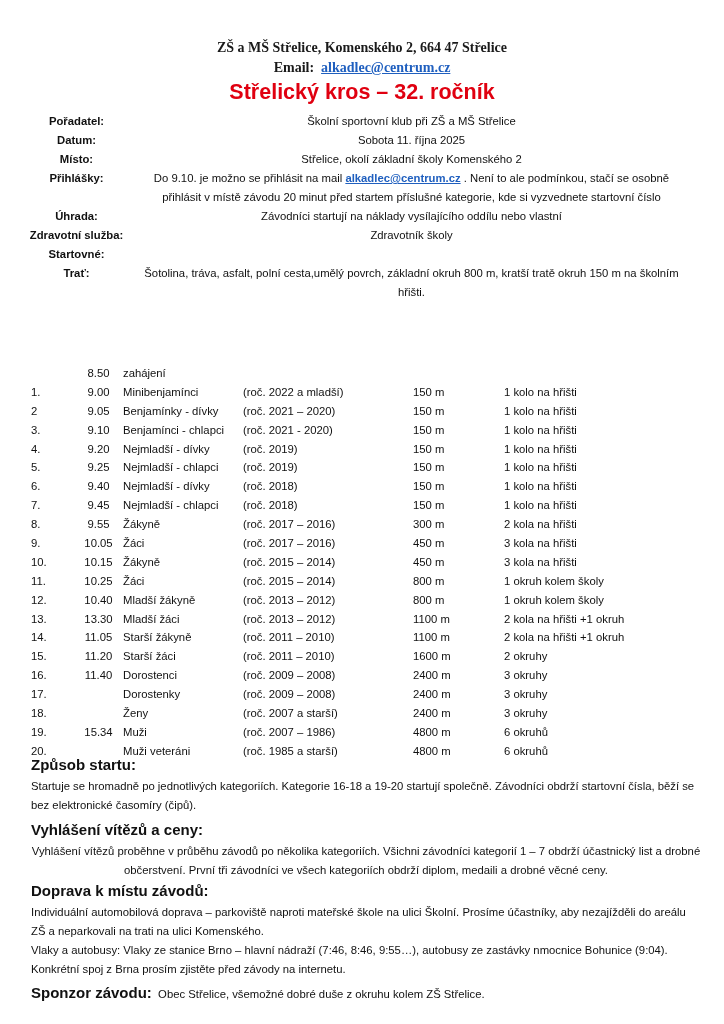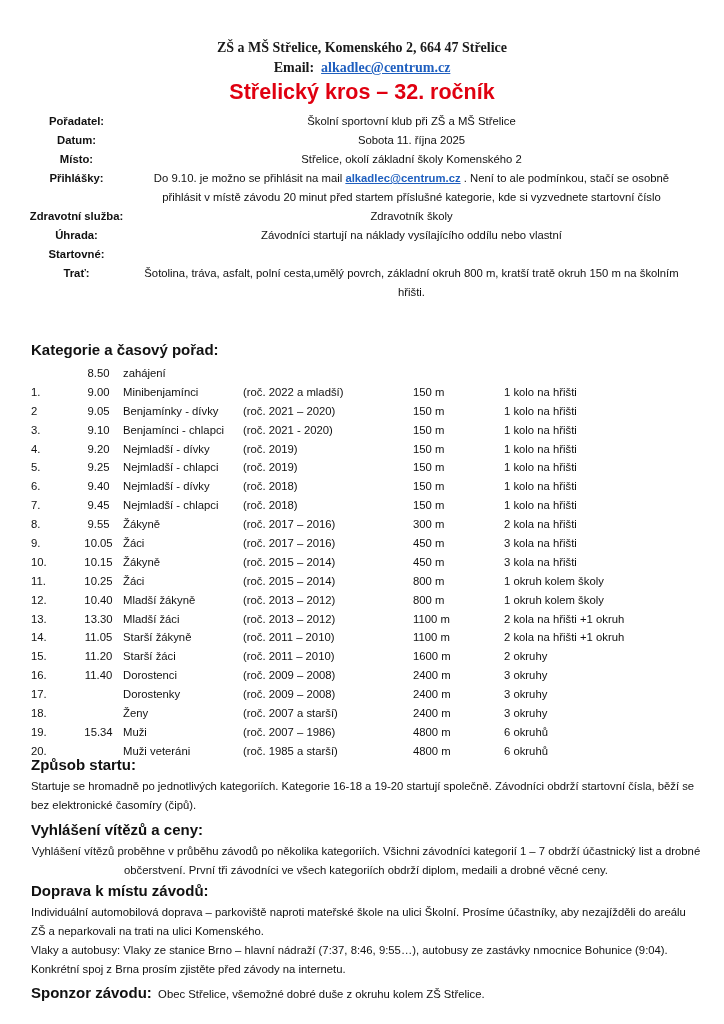--- a/index.html
+++ b/index.html
@@ -53,37 +53,36 @@
     </div>
     <div class="row">
       <div class="lbl">Místo:</div>
       <div class="val">Střelice, okolí základní školy Komenského 2</div>
     </div>
     <div class="row">
       <div class="lbl">Přihlášky:</div>
       <div class="val"><span>Do 9.10. je možno se přihlásit na mail </span><a>alkadlec@centrum.cz</a><span> . Není to ale podmínkou, stačí se osobně přihlásit v místě závodu 20 minut před startem příslušné kategorie, kde si vyzvednete startovní číslo</span></div>
     </div>
     <div class="row">
+      <div class="lbl">Úhrada:</div>
+      <div class="val">Závodníci startují na náklady vysílajícího oddílu nebo vlastní</div>
+    </div>
+    <div class="row">
       <div class="lbl">Zdravotní služba:</div>
       <div class="val">Zdravotník školy</div>
     </div>
     <div class="row">
-      <div class="lbl">Úhrada:</div>
-      <div class="val">Závodníci startují na náklady vysílajícího oddílu nebo vlastní</div>
-    </div>
-    <div class="row">
       <div class="lbl">Startovné:</div>
     </div>
     <div class="row">
       <div class="lbl">Trať:</div>
       <div class="val">Šotolina, tráva, asfalt, polní cesta,umělý povrch, základní okruh 800 m, kratší tratě okruh 150 m na školním hřišti.</div>
     </div>
   </div>
 
-  <div class="h2" style="top:341px;">Kategorie a časový pořad:</div>
 
   <div class="sched">
     <div class="srow">
       <span class="c-time">8.50</span>
       <span class="c-name">zahájení</span>
     </div>
     <div id="sched-rows">
         <div class="srow">
           <span class="c-no">1.</span>
           <span class="c-time">9.00</span>
@@ -248,19 +247,19 @@
   </div>
 
   <div class="h2" style="top:756px;">Způsob startu:</div>
   <div class="para" style="top:777px;">Startuje se hromadně po jednotlivých kategoriích. Kategorie 16-18 a 19-20 startují společně. Závodníci obdrží startovní čísla, běží se bez elektronické časomíry (čipů).</div>
 
   <div class="h2" style="top:821px;">Vyhlášení vítězů a ceny:</div>
   <div class="para" style="top:842px;text-align:center;">Vyhlášení vítězů proběhne v průběhu závodů po několika kategoriích.  Všichni závodníci kategorií  1 – 7 obdrží  účastnický list a drobné občerstvení. První tři závodníci ve všech kategoriích obdrží diplom, medaili a drobné věcné ceny.</div>
 
   <div class="h2" style="top:882px;">Doprava k místu závodů:</div>
   <div class="para" style="top:903px;">Individuální automobilová doprava – parkoviště naproti mateřské škole na ulici Školní. Prosíme účastníky, aby nezajížděli do areálu ZŠ a neparkovali na trati na ulici Komenského.</div>
-  <div class="para" style="top:941px;">Vlaky a autobusy:  Vlaky ze stanice Brno – hlavní nádraží (7:37, 8:46, 9:55…), autobusy ze zastávky nmocnice Bohunice (9:04). Konkrétní spoj z Brna prosím zjistěte před závody na internetu.</div>
+  <div class="para" style="top:941px;">Vlaky a autobusy:  Vlaky ze stanice Brno – hlavní nádraží (7:46, 8:46, 9:55…), autobusy ze zastávky nmocnice Bohunice (9:04). Konkrétní spoj z Brna prosím zjistěte před závody na internetu.</div>
 
   <div class="sponsor">
     <b>Sponzor závodu:</b>&nbsp;
     <span>Obec Střelice, všemožné dobré duše z okruhu kolem ZŠ Střelice.</span>
   </div>
 </div>
 
 </body></html>

